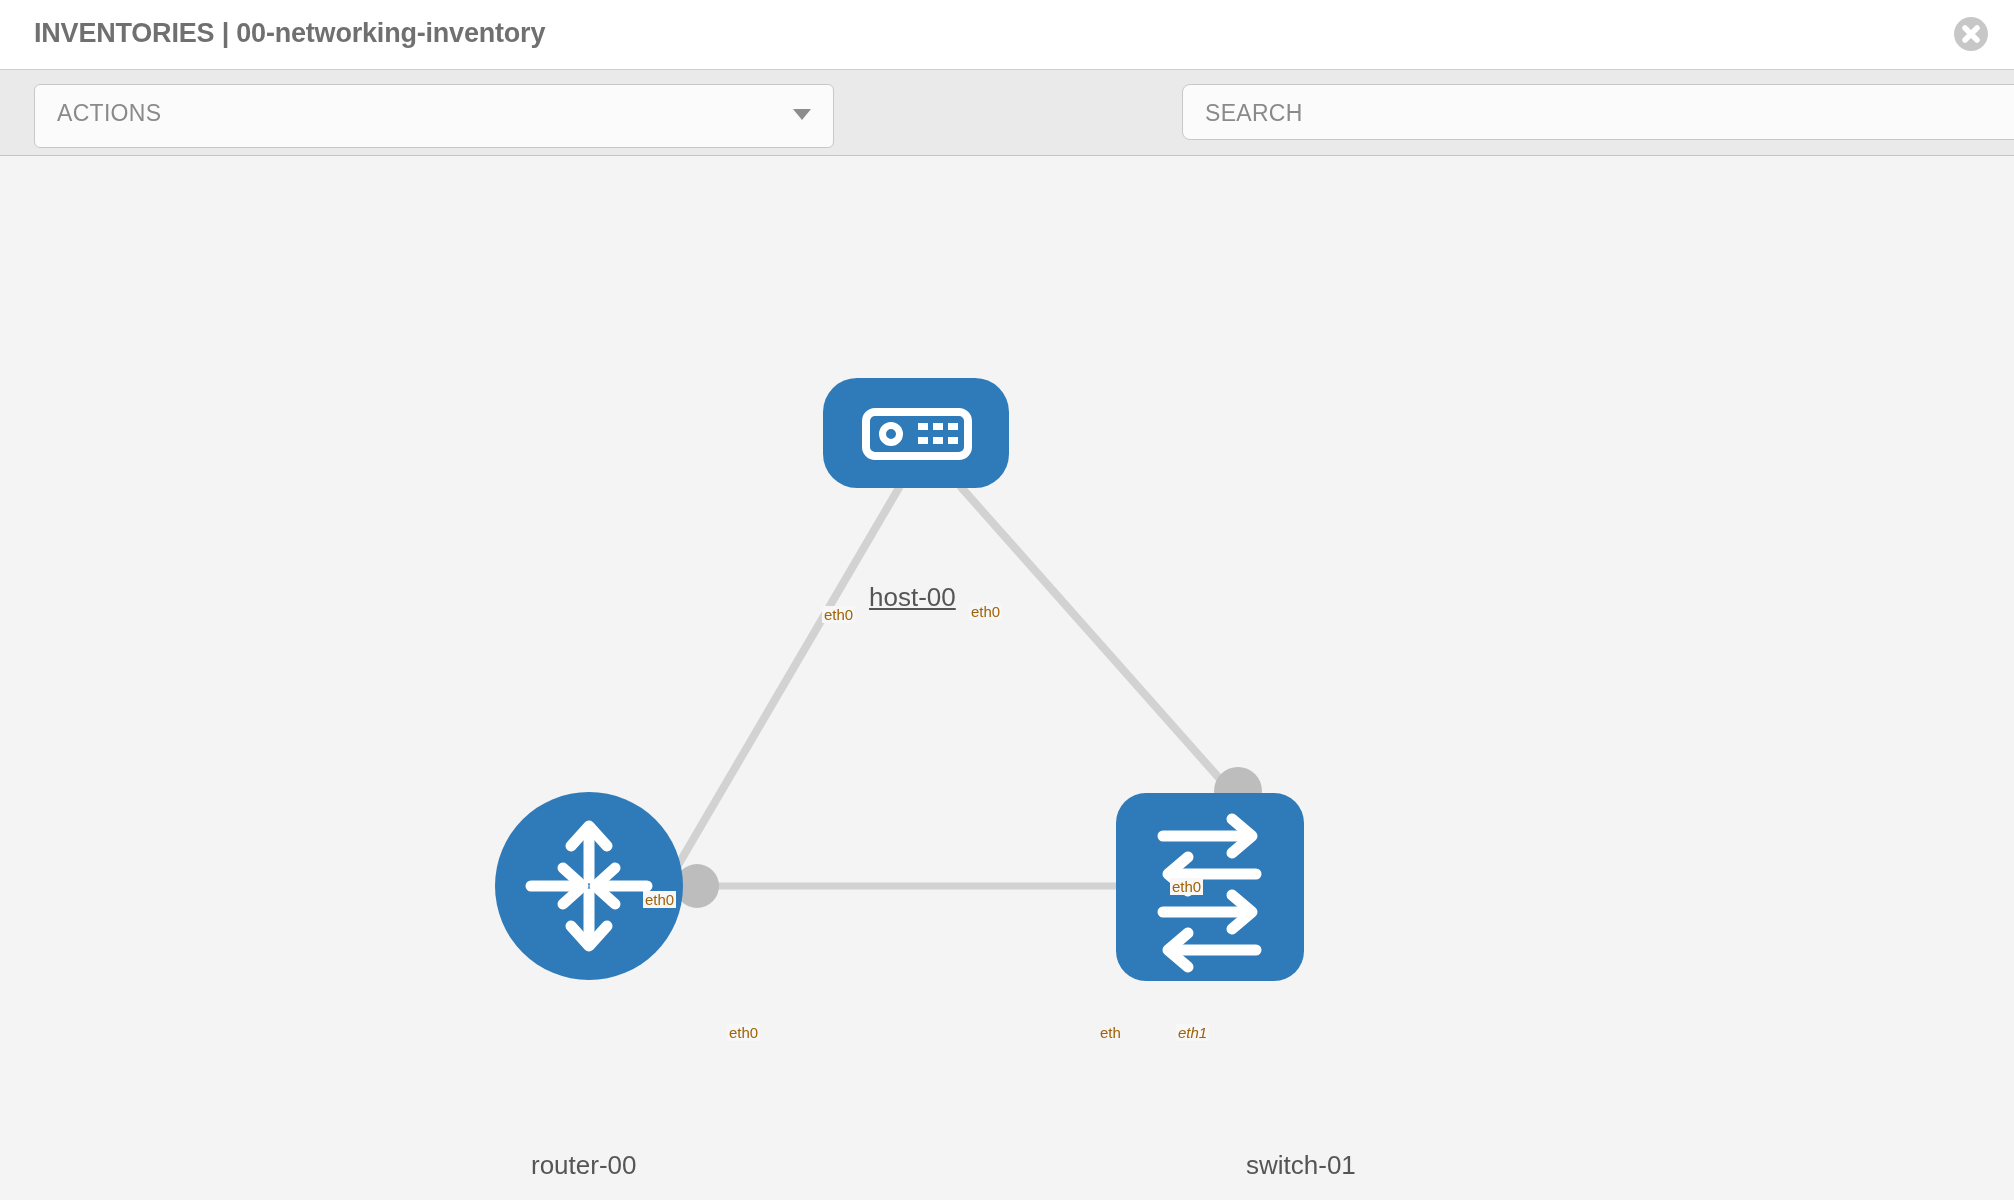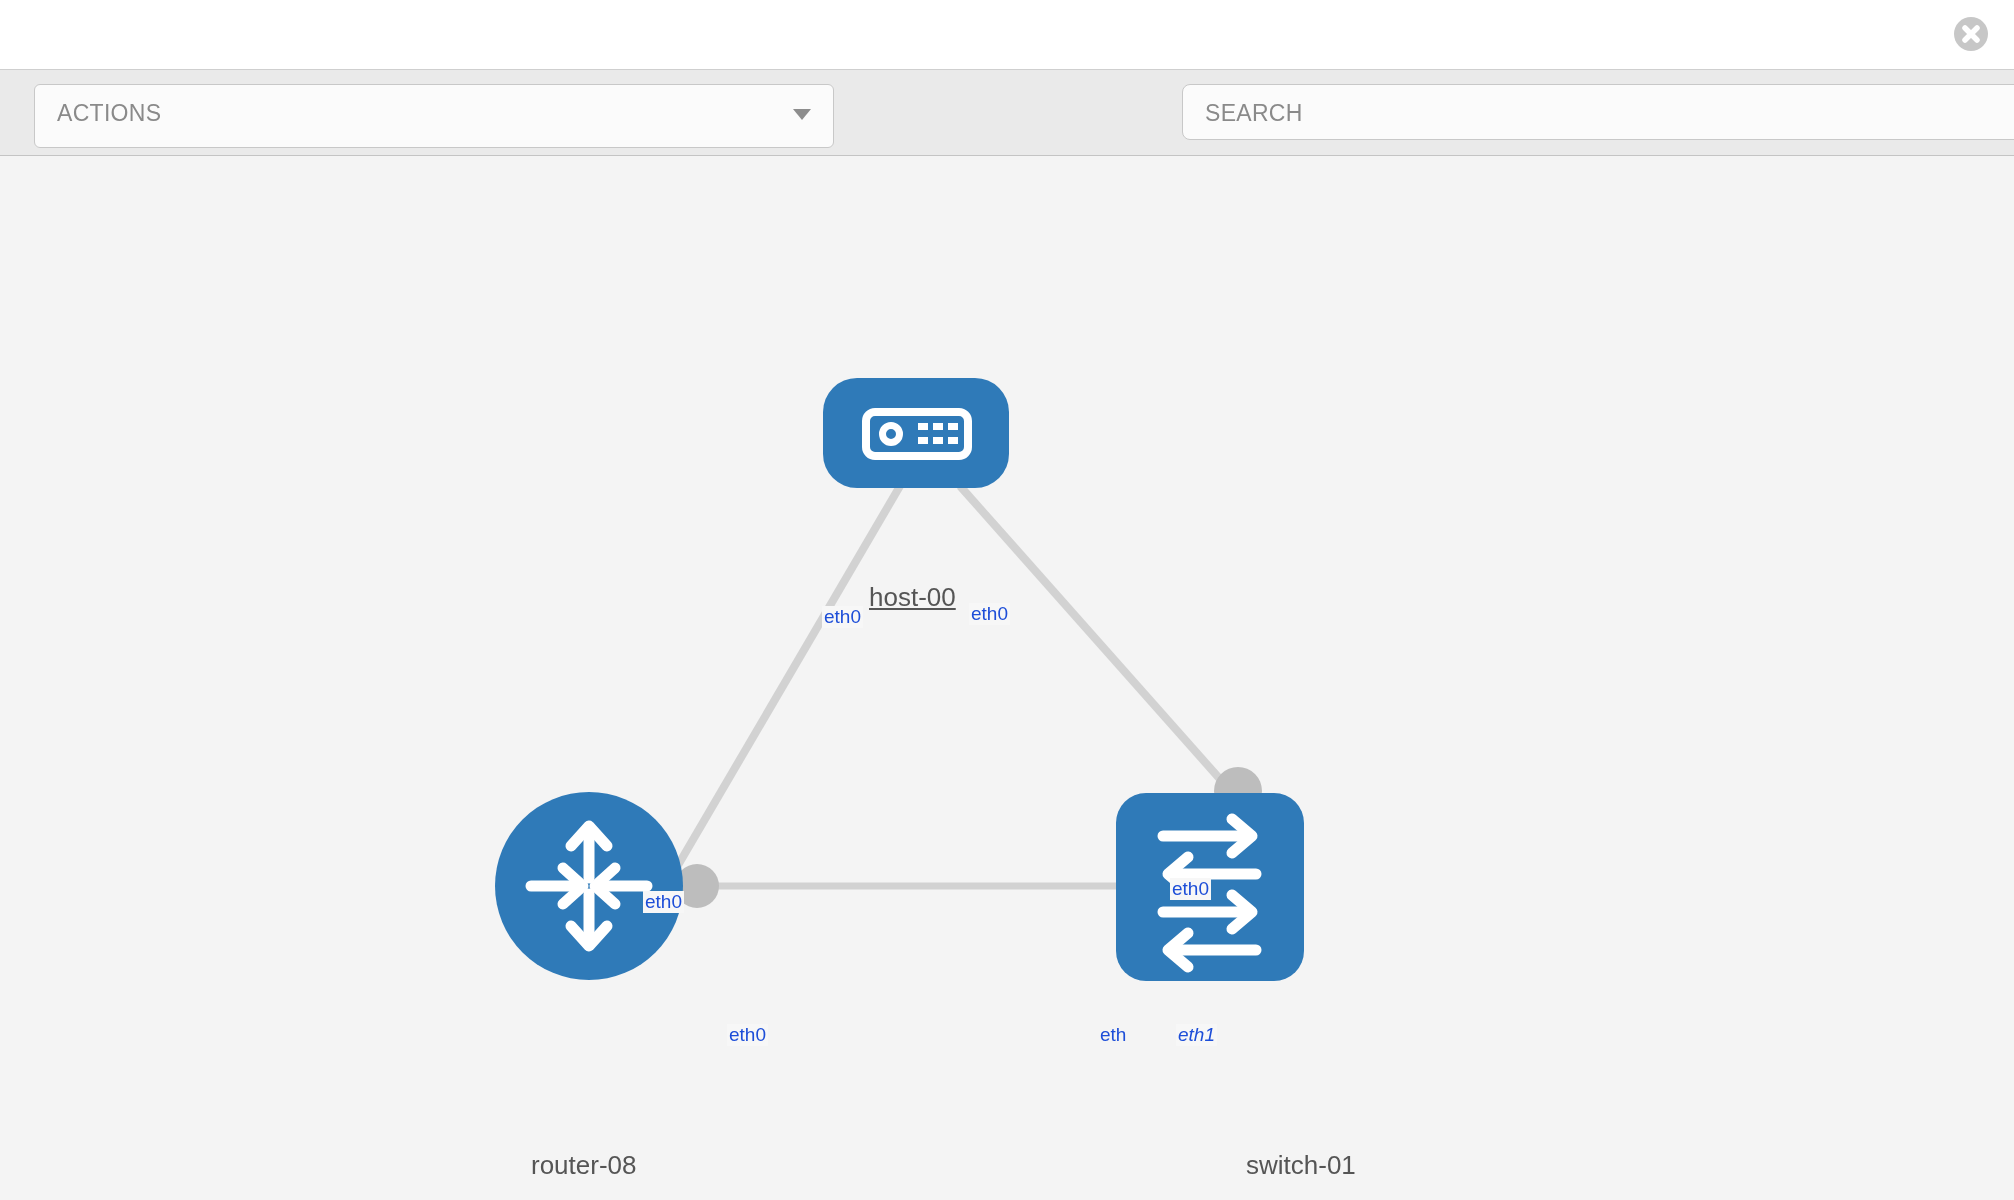--- a/index.html
+++ b/index.html
@@ -132,31 +132,32 @@
     background: #f4f4f4;
     color: #555555;
     font-size: 26px;
     white-space: nowrap;
     padding: 0 3px;
     line-height: 1.15;
   }
   .iface-label {
     position: absolute;
     background: #f7f7f7;
-    color: #1d4ed8;
-    font-size: 19px;
+    color: #a16207;
+    font-size: 15px;
     white-space: nowrap;
     padding: 0 2px;
     line-height: 1.15;
   }
 </style>
 </head>
 <body>
 
 <div class="header">
+  <div class="page-title">INVENTORIES | 00-networking-inventory</div>
   <div class="close-btn">
     <svg width="34" height="34" viewBox="0 0 34 34">
       <path d="M11 11 L23 23 M23 11 L11 23" stroke="#ffffff" stroke-width="5.5" stroke-linecap="round"></path>
     </svg>
   </div>
 </div>
 
 <div class="toolbar">
 
   <div class="actions-select">
@@ -248,21 +249,21 @@
         <line x1="1163" y1="756" x2="1248" y2="756"></line>
         <polyline points="1232,739 1252,756 1232,773"></polyline>
 
         <line x1="1256" y1="794" x2="1172" y2="794"></line>
         <polyline points="1188,777 1168,794 1188,811"></polyline>
       </g>
     </g>
   </svg>
 
   <div class="node-label" style="left:866px; top:427px;text-decoration:underline;">host-00</div>
-  <div class="node-label" style="left:528px; top:995px;">router-08</div>
+  <div class="node-label" style="left:528px; top:995px;">router-00</div>
   <div class="node-label" style="left:1243px; top:995px;">switch-01</div>
 
   <div class="iface-label" style="left:822px;  top:450px;">eth0</div>
   <div class="iface-label" style="left:969px;  top:447px;">eth0</div>
   <div class="iface-label" style="left:643px;  top:735px;">eth0</div>
   <div class="iface-label" style="left:1170px; top:722px;">eth0</div>
   <div class="iface-label" style="left:727px;  top:868px;">eth0</div>
   <div class="iface-label" style="left:1098px; top:868px; background:transparent;">eth</div>
   <div class="iface-label" style="left:1176px; top:868px;font-style:italic;">eth1</div>
 

